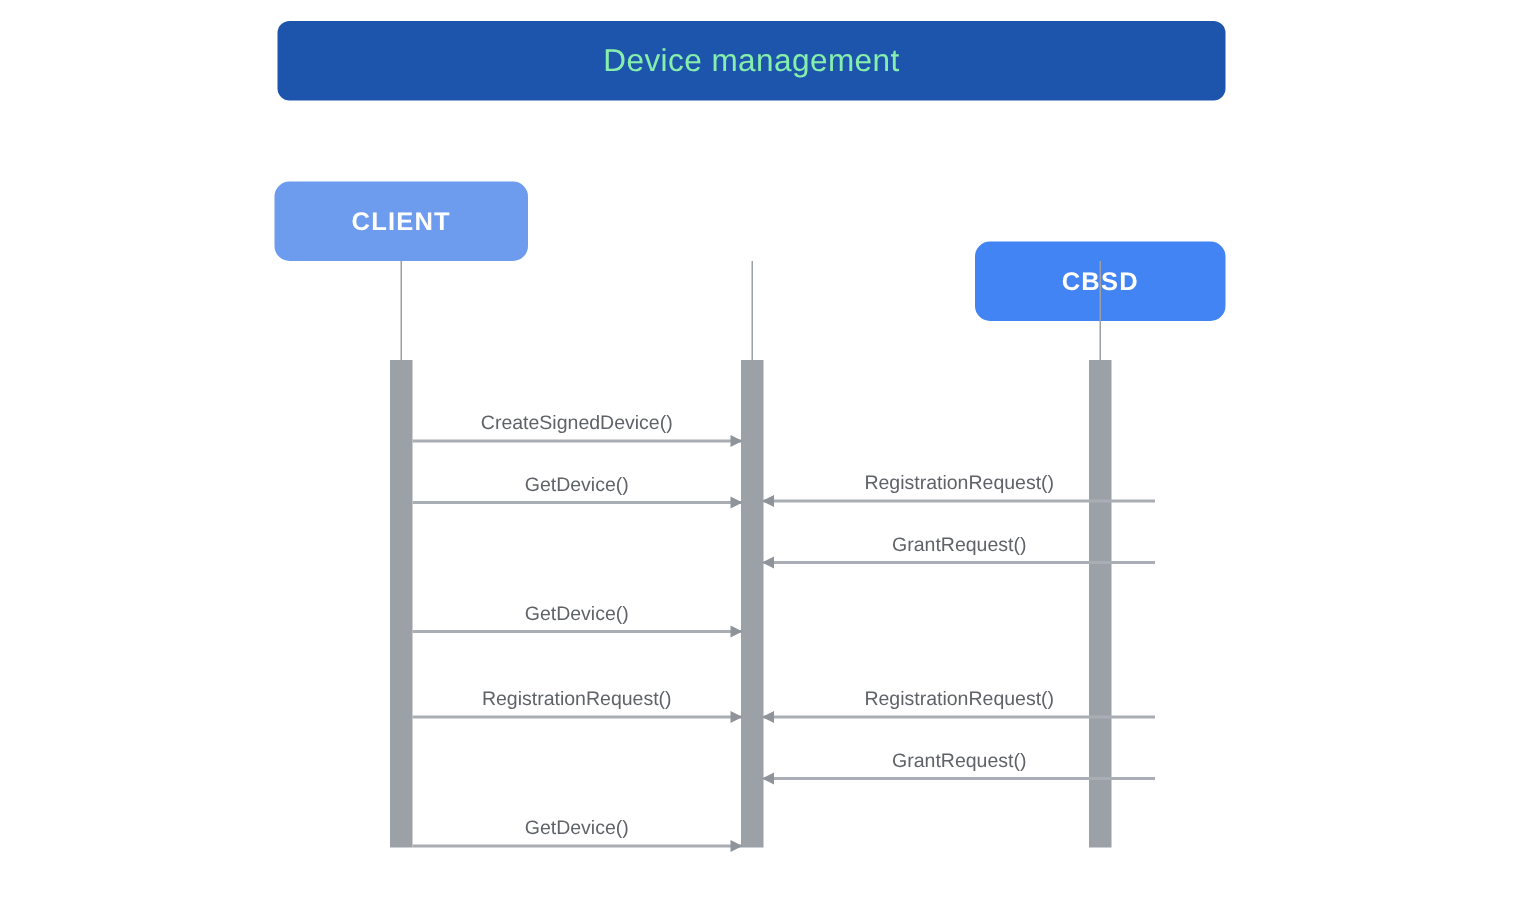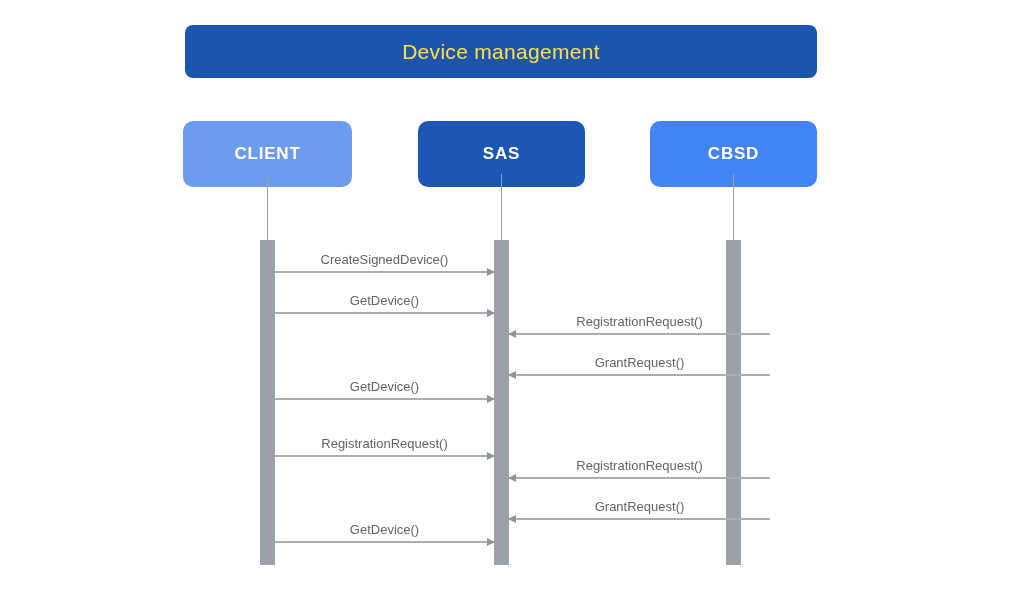--- a/index.html
+++ b/index.html
@@ -11,49 +11,49 @@
   .canvas {
     position: relative;
     width: 1024px;
     height: 600px;
     background: #ffffff;
     overflow: hidden;
   }
   .title-bar {
     position: absolute;
     left: 185px;
-    top: 25px;
+    top: 14px;
     width: 632px;
     height: 53px;
     background: #1E55AC;
     border-radius: 8px;
-    color: #fde047;
+    color: #86efac;
     font-size: 21px;
     font-weight: 500;
     display: flex;
     align-items: center;
     justify-content: center;
     letter-spacing: 0.3px;
   }
   .actor {
     position: absolute;
     top: 121px;
-    height: 66px;
+    height: 53px;
     border-radius: 10px;
     color: #ffffff;
     font-size: 17px;
     font-weight: 700;
     letter-spacing: 0.8px;
     display: flex;
     align-items: center;
     justify-content: center;
   }
   .actor-client { left: 183px; width: 169px; background: #6D9CEE; }
   .actor-sas    { left: 418px; width: 167px; background: #1D57B4; }
-  .actor-cbsd   { left: 650px; width: 167px; background: #4384F4; }
+  .actor-cbsd   { left: 650px; width: 167px; background: #4384F4; margin-top: 40px; }
   .lifeline {
     position: absolute;
     top: 174px;
     width: 1px;
     height: 66px;
     background: #9AA0A6;
   }
   .lifeline-client { left: 267px; }
   .lifeline-sas    { left: 501px; }
   .lifeline-cbsd   { left: 733px; }
@@ -63,21 +63,21 @@
     width: 15px;
     height: 325px;
     background: #9CA1A8;
   }
   .activation-client { left: 260px; }
   .activation-sas    { left: 494px; }
   .activation-cbsd   { left: 726px; }
   .message {
     position: absolute;
   }
-  .message.ltr { left: 275px; width: 219px; }
+  .message.ltr { left: 275px; width: 219px; margin-top: 22px; }
   .message.rtl { left: 509px; width: 261px; }
   .msg-label {
     height: 17px;
     line-height: 17px;
     margin-bottom: 3px;
     text-align: center;
     font-size: 13px;
     color: #5F6368;
     white-space: nowrap;
   }
@@ -105,21 +105,20 @@
   }
 </style>
 </head>
 <body>
 
 <div class="canvas">
 
   <div class="title-bar">Device management</div>
 
   <div class="actor actor-client">CLIENT</div>
-  <div class="actor actor-sas">SAS</div>
   <div class="actor actor-cbsd">CBSD</div>
 
   <div class="lifeline lifeline-client"></div>
   <div class="lifeline lifeline-sas"></div>
   <div class="lifeline lifeline-cbsd"></div>
 
   <div class="activation activation-client"></div>
   <div class="activation activation-sas"></div>
   <div class="activation activation-cbsd"></div>
 

